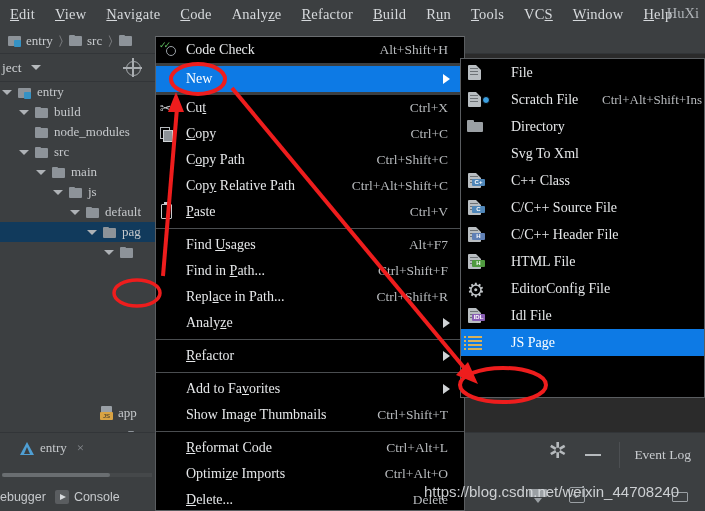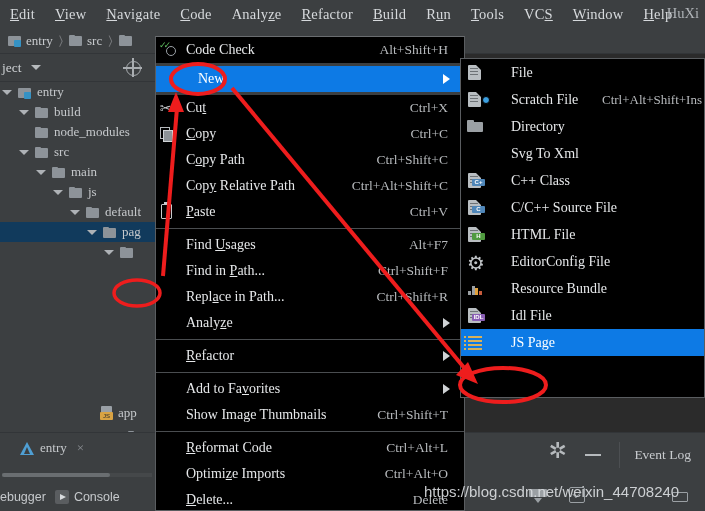--- a/index.html
+++ b/index.html
@@ -240,21 +240,21 @@
     width: 310px; height: 475px;
     background: #000000;
     border: 1px solid #5a5d60;
     border-top-color: #6a6d70;
   }
   .mi {
     position: relative; height: 26px;
     display: flex; align-items: center;
     color: #e6e8ea; font-size: 14px; white-space: nowrap;
   }
-  .mi.hl { background: #0d7ae5; color: #ffffff; padding-left: 12px; }
+  .mi.hl { background: #0d7ae5; color: #ffffff; }
   .mi-ic { width: 22px; flex: none; position: relative; height: 26px; }
   .mi-text { margin-left: 8px; }
   .mi-text .mn { text-decoration: underline; }
   .mi-acc {
     position: absolute; right: 16px; top: 50%; transform: translateY(-50%);
     color: #b7babd; font-size: 13.5px;
   }
   .mi-arrow {
     position: absolute; right: 14px; top: 50%; transform: translateY(-50%);
     width: 0; height: 0;
@@ -687,41 +687,41 @@
           </span>
         </span>
         <span class="smi-text">C/C++ Source File</span>
       </div>
       <div class="smi">
         <span class="smi-ic">
           <span class="doc-ic">
             <span class="ln" style="top: 3px;"></span>
             <span class="ln" style="top: 6px;"></span>
             <span class="ln" style="top: 9px;"></span>
+            <span class="badge" style="background: rgb(95, 127, 181);">H</span>
+          </span>
+        </span>
+        <span class="smi-text">C/C++ Header File</span>
+      </div>
+      <div class="smi">
+        <span class="smi-ic">
+          <span class="doc-ic">
+            <span class="ln" style="top: 3px;"></span>
+            <span class="ln" style="top: 6px;"></span>
+            <span class="ln" style="top: 9px;"></span>
             <span class="badge" style="background: rgb(79, 154, 63);">H</span>
           </span>
         </span>
         <span class="smi-text">HTML File</span>
       </div>
       <div class="smi">
         <span class="smi-ic">
           <span class="gear2">⚙</span>
         </span>
         <span class="smi-text">EditorConfig File</span>
-      </div>
-      <div class="smi">
-        <span class="smi-ic">
-          <span class="bars-ic">
-            <i style="left: 0px; width: 3px; height: 4px; background: rgb(155, 160, 164);"></i>
-            <i style="left: 3.6px; width: 3px; height: 9px; background: rgb(155, 160, 164);"></i>
-            <i style="left: 7.2px; width: 3px; height: 7px; background: rgb(226, 161, 60);"></i>
-            <i style="left: 10.8px; width: 3px; height: 4px; background: rgb(199, 91, 60);"></i>
-          </span>
-        </span>
-        <span class="smi-text">Resource Bundle</span>
       </div>
       <div class="smi">
         <span class="smi-ic">
           <span class="doc-ic">
             <span class="ln" style="top: 3px;"></span>
             <span class="ln" style="top: 6px;"></span>
             <span class="ln" style="top: 9px;"></span>
             <span class="badge" style="background: rgb(138, 95, 181);">IDL</span>
           </span>
         </span>

